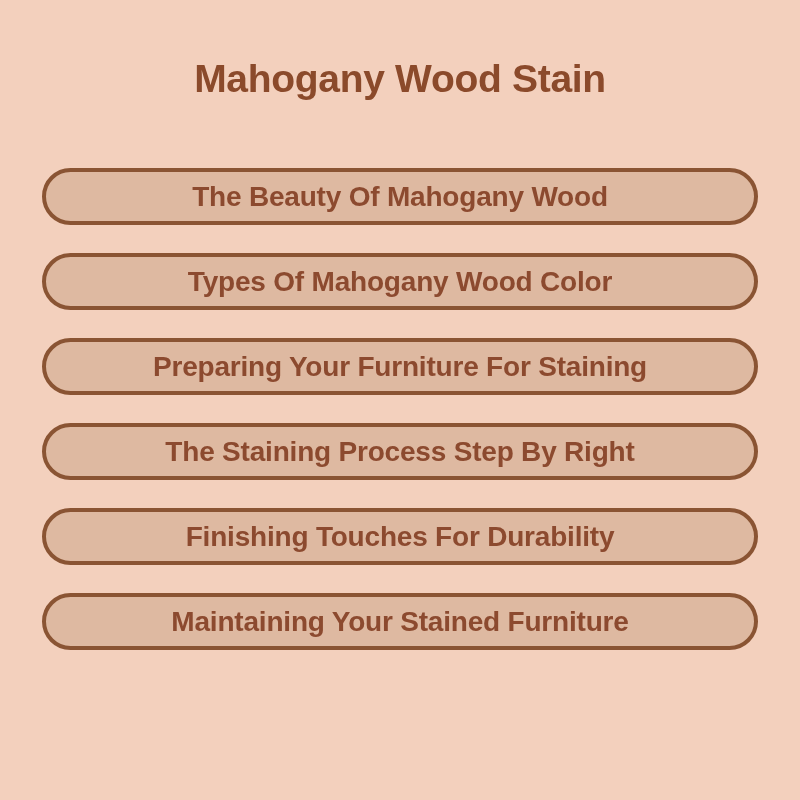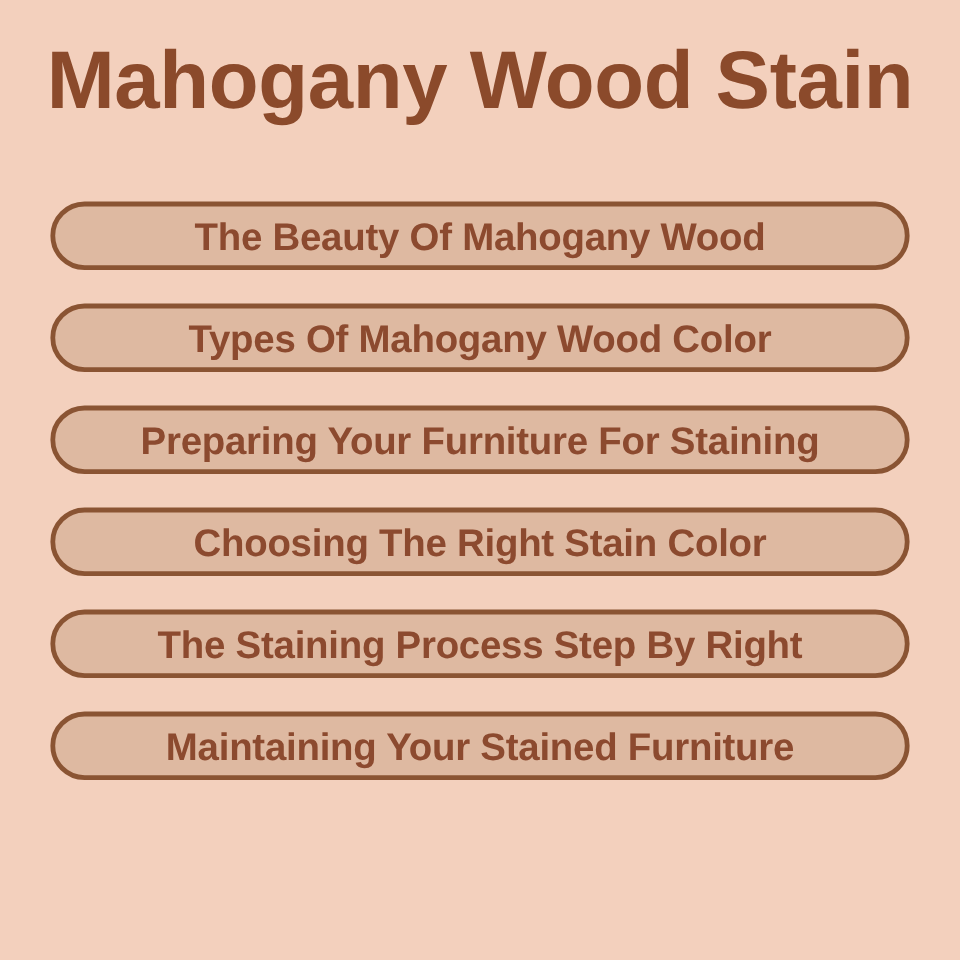--- a/index.html
+++ b/index.html
@@ -20,26 +20,26 @@
     background: #F3D0BD;
     box-sizing: border-box;
     display: flex;
     flex-direction: column;
     align-items: center;
   }
   .page-title {
     margin: 0;
     padding: 0;
     position: absolute;
-    top: 36px;
+    top: 48px;
     left: 0;
     right: 0;
     text-align: center;
     font-family: "Liberation Sans", sans-serif;
-    font-size: 68px;
+    font-size: 39px;
     line-height: 62px;
     font-weight: bold;
     color: #8B4A2B;
     letter-spacing: -0.3px;
     white-space: nowrap;
   }
   .pill-list {
     position: absolute;
     top: 168px;
     left: 42px;
@@ -56,21 +56,21 @@
     border-radius: 29px;
     background: #DEB9A1;
     display: flex;
     align-items: center;
     justify-content: center;
     padding: 0 18px;
     cursor: pointer;
   }
   .pill-label {
     font-family: "Liberation Sans", sans-serif;
-    font-size: 32px;
+    font-size: 28px;
     line-height: 30px;
     font-weight: bold;
     color: #8C4A2F;
     letter-spacing: -0.2px;
     white-space: nowrap;
     text-align: center;
   }
 </style>
 </head>
 <body>
@@ -86,27 +86,27 @@
     </div>
 
     <div class="pill">
       <span class="pill-label">Types Of Mahogany Wood Color</span>
     </div>
 
     <div class="pill">
       <span class="pill-label">Preparing Your Furniture For Staining</span>
     </div>
 
-    <div class="pill">
-      <span class="pill-label">Choosing The Right Stain Color</span>
-    </div>
 
     <div class="pill">
       <span class="pill-label">The Staining Process Step By Right</span>
     </div>
 
+    <div class="pill">
+      <span class="pill-label">Finishing Touches For Durability</span>
+    </div>
 
     <div class="pill">
       <span class="pill-label">Maintaining Your Stained Furniture</span>
     </div>
 
   </div>
 </div>
 
 </body></html>

